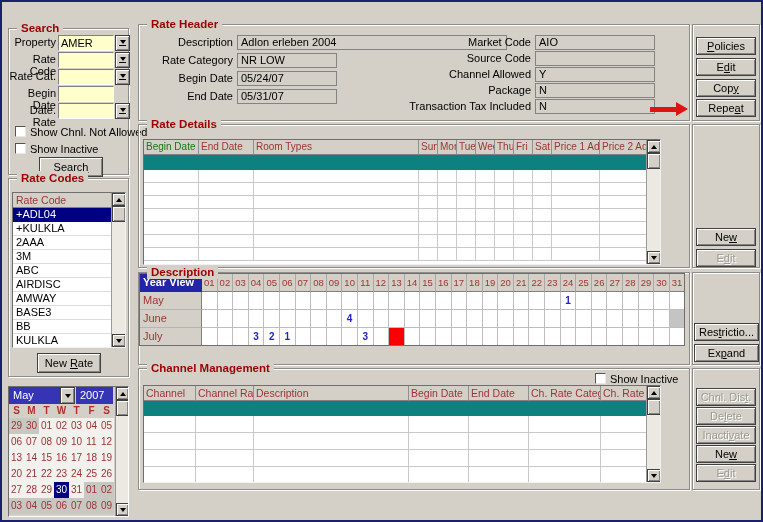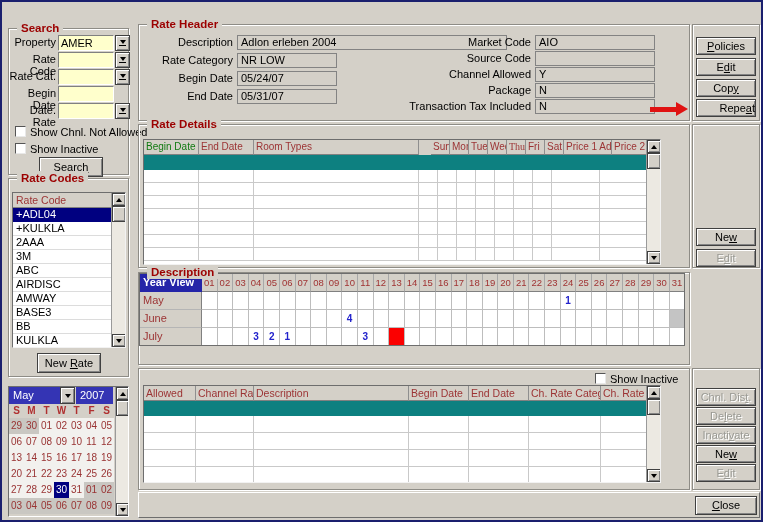--- a/index.html
+++ b/index.html
@@ -325,40 +325,40 @@
           <div class="rhrow" style="top: 74px; left: 142px;">
             <span class="rhlabel" style="width: 250px;">Transaction Tax Included</span>
             <span class="rofield" style="left: 254px; width: 120px;">N</span>
           </div>
         </div>
     </div>
     <div class="group" id="g-rhbuttons">
         <button class="btn" style="top: 12px;"><u>P</u>olicies</button>
         <button class="btn" style="top: 33px;">E<u>d</u>it</button>
         <button class="btn" style="top: 54px;">Cop<u>y</u></button>
-        <button class="btn" style="top: 74px; text-align: right;">Repe<u>a</u>t</button>
+        <button class="btn" style="top: 74px;">Repe<u>a</u>t</button>
       </div>
     <div id="red-arrow">
       <span class="shaft"></span>
         <span class="head"></span>
     </div>
 
     <div class="group" id="g-ratedetails">
       <span class="gtitle">Rate Details</span>
       <div class="dtable" id="rd-table">
         <div class="tgrid" id="rd-grid">
             <div class="thead">
               <span class="th thgreen" style="width: 55px;">Begin Date</span>
               <span class="th" style="width: 55px;">End Date</span>
               <span class="th" style="width: 165px;">Room Types</span>
-              <span class="th" style="width: 19px; margin-left: 12px;">Sun</span>
+              <span class="th" style="width: 19px;">Sun</span>
               <span class="th" style="width: 19px;">Mon</span>
               <span class="th" style="width: 19px;">Tue</span>
               <span class="th" style="width: 19px;">Wed</span>
-              <span class="th" style="width: 19px; font-family: Liberation Serif, serif;">Thu</span>
+              <span class="th" style="width: 19px;">Thu</span>
               <span class="th" style="width: 19px;">Fri</span>
               <span class="th" style="width: 19px;">Sat</span>
               <span class="th" style="width: 48px;">Price 1 Adul</span>
               <span class="th" style="width: 47px;">Price 2 Adul</span>
             </div>
             <div class="tsel"></div>
             <div class="trow">
               <span class="td" style="width: 55px;"></span>
               <span class="td" style="width: 55px;"></span>
               <span class="td" style="width: 165px;"></span>
@@ -609,32 +609,37 @@
               <span class="avcell"></span>
               <span class="avcell"></span>
               <span class="avcell"></span>
               <span class="avcell"></span>
               <span class="avcell"></span>
               <span class="avcell"></span>
             </div>
           </div>
       </div>
     </div>
+    <div class="group" id="g-avbuttons">
+        <button class="btn" style="top: 50px;">Res<u>t</u>rictio...</button>
+        <button class="btn" style="top: 71px;">Ex<u>p</u>and</button>
+      </div>
 
     <div class="group" id="g-channel">
+      <span class="gtitle">Channel Management</span>
       <div id="cm-check">
           <span class="checkrow">
             <span class="cbox"></span>
             <span class="clabel">Show Inactive</span>
           </span>
         </div>
       <div class="dtable" id="cm-table">
         <div class="tgrid" id="cm-grid">
             <div class="thead">
-              <span class="th" style="width: 52px;">Allowed</span>
+              <span class="th" style="width: 52px;">Channel</span>
               <span class="th" style="width: 58px;">Channel Rate</span>
               <span class="th" style="width: 155px;">Description</span>
               <span class="th" style="width: 60px;">Begin Date</span>
               <span class="th" style="width: 60px;">End Date</span>
               <span class="th" style="width: 72px;">Ch. Rate Category</span>
               <span class="th" style="width: 46px;">Ch. Rate Level</span>
             </div>
             <div class="tsel"></div>
             <div class="trow">
               <span class="td" style="width: 52px;"></span>
@@ -685,18 +690,15 @@
       </div>
     </div>
     <div class="group" id="g-cmbuttons">
         <button class="btn disabled" style="top: 19px;">Chnl. Dis<u>t</u>.</button>
         <button class="btn disabled" style="top: 38px;">De<u>l</u>ete</button>
         <button class="btn disabled" style="top: 57px;">Inacti<u>v</u>ate</button>
         <button class="btn" style="top: 76px;">Ne<u>w</u></button>
         <button class="btn disabled" style="top: 95px;">E<u>d</u>it</button>
       </div>
 
-    <div id="footer">
-      <button class="btn" id="btn-close"><u>C</u>lose</button>
-    </div>
 
   </div>
 </div>
 
 </body></html>

